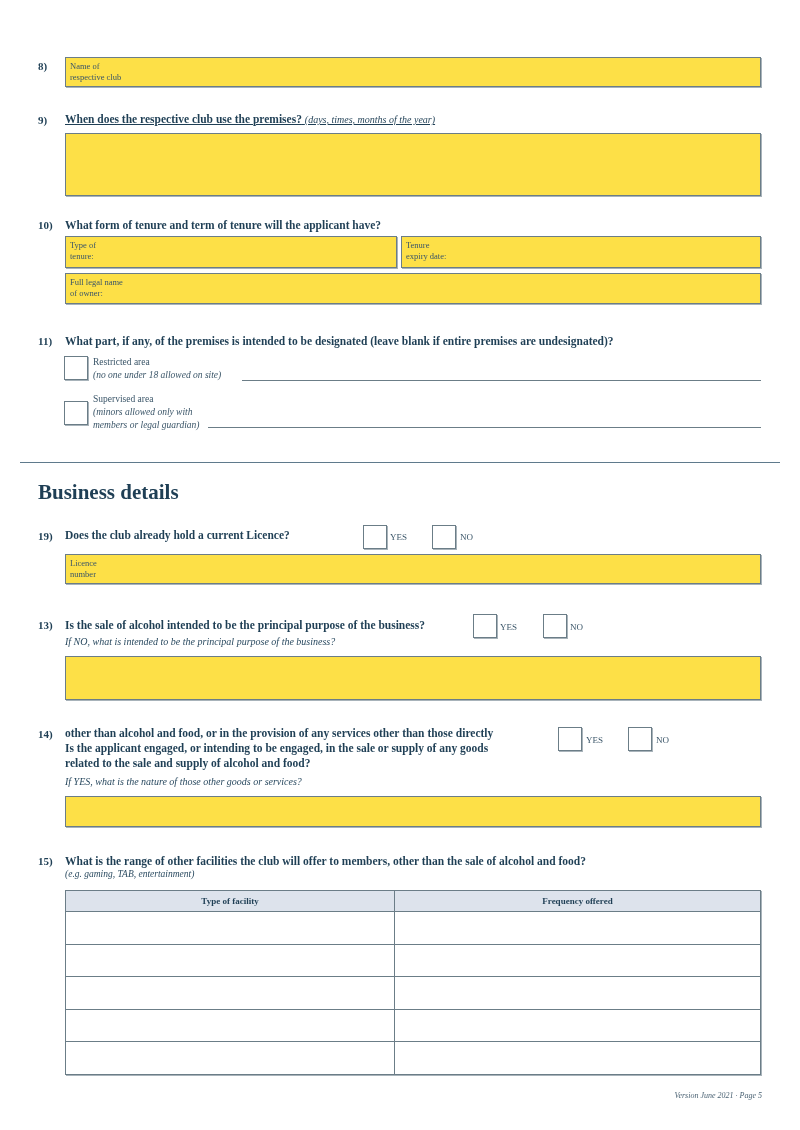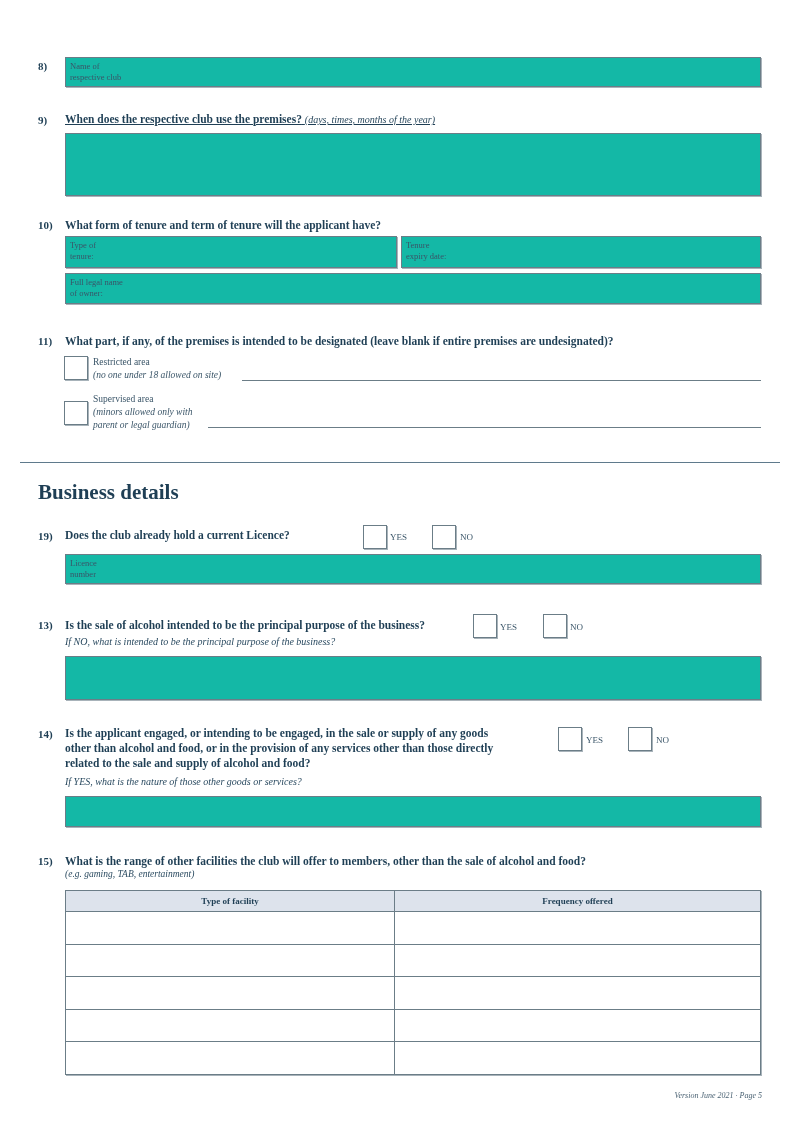--- a/index.html
+++ b/index.html
@@ -2,21 +2,21 @@
 <html><head>
 <meta charset="utf-8">
 <style>
   * { box-sizing: border-box; margin: 0; padding: 0; }
   html, body { width: 800px; height: 1130px; background: #ffffff; }
   body { position: relative; font-family: "DejaVu Serif", "Liberation Serif", serif; color: #1f3f55; overflow: hidden; }
   .qnum { position: absolute; left: 38px; font-size: 11px; font-weight: bold; color: #1f3f55; font-family: "Liberation Serif", serif; }
   .qtext { position: absolute; left: 65px; font-size: 11.5px; font-weight: bold; color: #1f3f55; font-family: "Liberation Serif", serif; line-height: 15px; }
   .qtext i, .hint { font-weight: normal; font-style: italic; font-size: 10px; }
   .hint { position: absolute; left: 65px; color: #2a4a60; font-family: "Liberation Serif", serif; }
-  .field { position: absolute; border: 1px solid #6b7d87; box-shadow: 1px 1px 0 #a8b3ba; background: #14b8a6; }
+  .field { position: absolute; border: 1px solid #6b7d87; box-shadow: 1px 1px 0 #a8b3ba; background: #fde047; }
   .flabel { position: absolute; left: 4px; top: 3px; font-size: 8.5px; line-height: 11px; color: #3a5568; font-family: "Liberation Serif", serif; white-space: pre-line; }
   .cbox { position: absolute; width: 24px; height: 24px; border: 1px solid #6b7d87; background: #fff; box-shadow: 1px 1px 0 #a8b3ba; }
   .cblabel { position: absolute; font-size: 9px; color: #3a5568; font-family: "Liberation Serif", serif; }
   .arealabel { position: absolute; font-size: 9.5px; line-height: 13px; color: #3a5568; font-family: "Liberation Serif", serif; }
   .arealabel em { font-style: italic; }
   .uline { position: absolute; border-bottom: 1px solid #6b7d87; height: 1px; }
   .divider { position: absolute; left: 20px; width: 760px; top: 462px; border-top: 1.5px solid #5f7a8c; }
   .section-title { position: absolute; left: 38px; top: 480px; font-size: 21px; font-weight: bold; color: #1f3f55; font-family: "Liberation Serif", serif; }
   table.fac { position: absolute; left: 65px; top: 890px; width: 696px; border-collapse: collapse; box-shadow: 1px 1px 0 #a8b3ba; }
   table.fac th { background: #dde3ec; height: 21px; font-size: 9px; font-weight: bold; color: #1f3f55; border: 1px solid #6b7d87; font-family: "Liberation Serif", serif; }
@@ -60,21 +60,21 @@
 <div class="arealabel" style="left:93px; top:356px;">
   <div>Restricted area</div>
   <div><em>(no one under 18 allowed on site)</em></div>
 </div>
 <div class="uline" style="left:242px; top:380px; width:519px;"></div>
 
 <div class="cbox" style="left:64px; top:401px;"></div>
 <div class="arealabel" style="left:93px; top:393px;">
   <div>Supervised area</div>
   <div><em>(minors allowed only with</em></div>
-  <div><em>parent or legal guardian)</em></div>
+  <div><em>members or legal guardian)</em></div>
 </div>
 <div class="uline" style="left:208px; top:427px; width:553px;"></div>
 
 <div class="divider"></div>
 <div class="section-title">Business details</div>
 
 <div class="qnum" style="top:530px;">19)</div>
 <div class="qtext" style="top:528px;">Does the club already hold a current Licence?</div>
 <div class="cbox" style="left:363px; top:525px;"></div>
 <div class="cblabel" style="left:390px; top:532px;">YES</div>
@@ -89,22 +89,22 @@
 <div class="qtext" style="top:618px;">Is the sale of alcohol intended to be the principal purpose of the business?</div>
 <div class="cbox" style="left:473px; top:614px;"></div>
 <div class="cblabel" style="left:500px; top:622px;">YES</div>
 <div class="cbox" style="left:543px; top:614px;"></div>
 <div class="cblabel" style="left:570px; top:622px;">NO</div>
 <div class="hint" style="top:636px;">If NO, what is intended to be the principal purpose of the business?</div>
 <div class="field" style="left:65px; top:656px; width:696px; height:44px;"></div>
 
 <div class="qnum" style="top:728px;">14)</div>
 <div class="qtext" style="top:726px;">
+  <div>other than alcohol and food, or in the provision of any services other than those directly</div>
   <div>Is the applicant engaged, or intending to be engaged, in the sale or supply of any goods</div>
-  <div>other than alcohol and food, or in the provision of any services other than those directly</div>
   <div>related to the sale and supply of alcohol and food?</div>
 </div>
 <div class="cbox" style="left:558px; top:727px;"></div>
 <div class="cblabel" style="left:586px; top:735px;">YES</div>
 <div class="cbox" style="left:628px; top:727px;"></div>
 <div class="cblabel" style="left:656px; top:735px;">NO</div>
 <div class="hint" style="top:776px;">If YES, what is the nature of those other goods or services?</div>
 <div class="field" style="left:65px; top:796px; width:696px; height:31px;"></div>
 
 <div class="qnum" style="top:855px;">15)</div>

